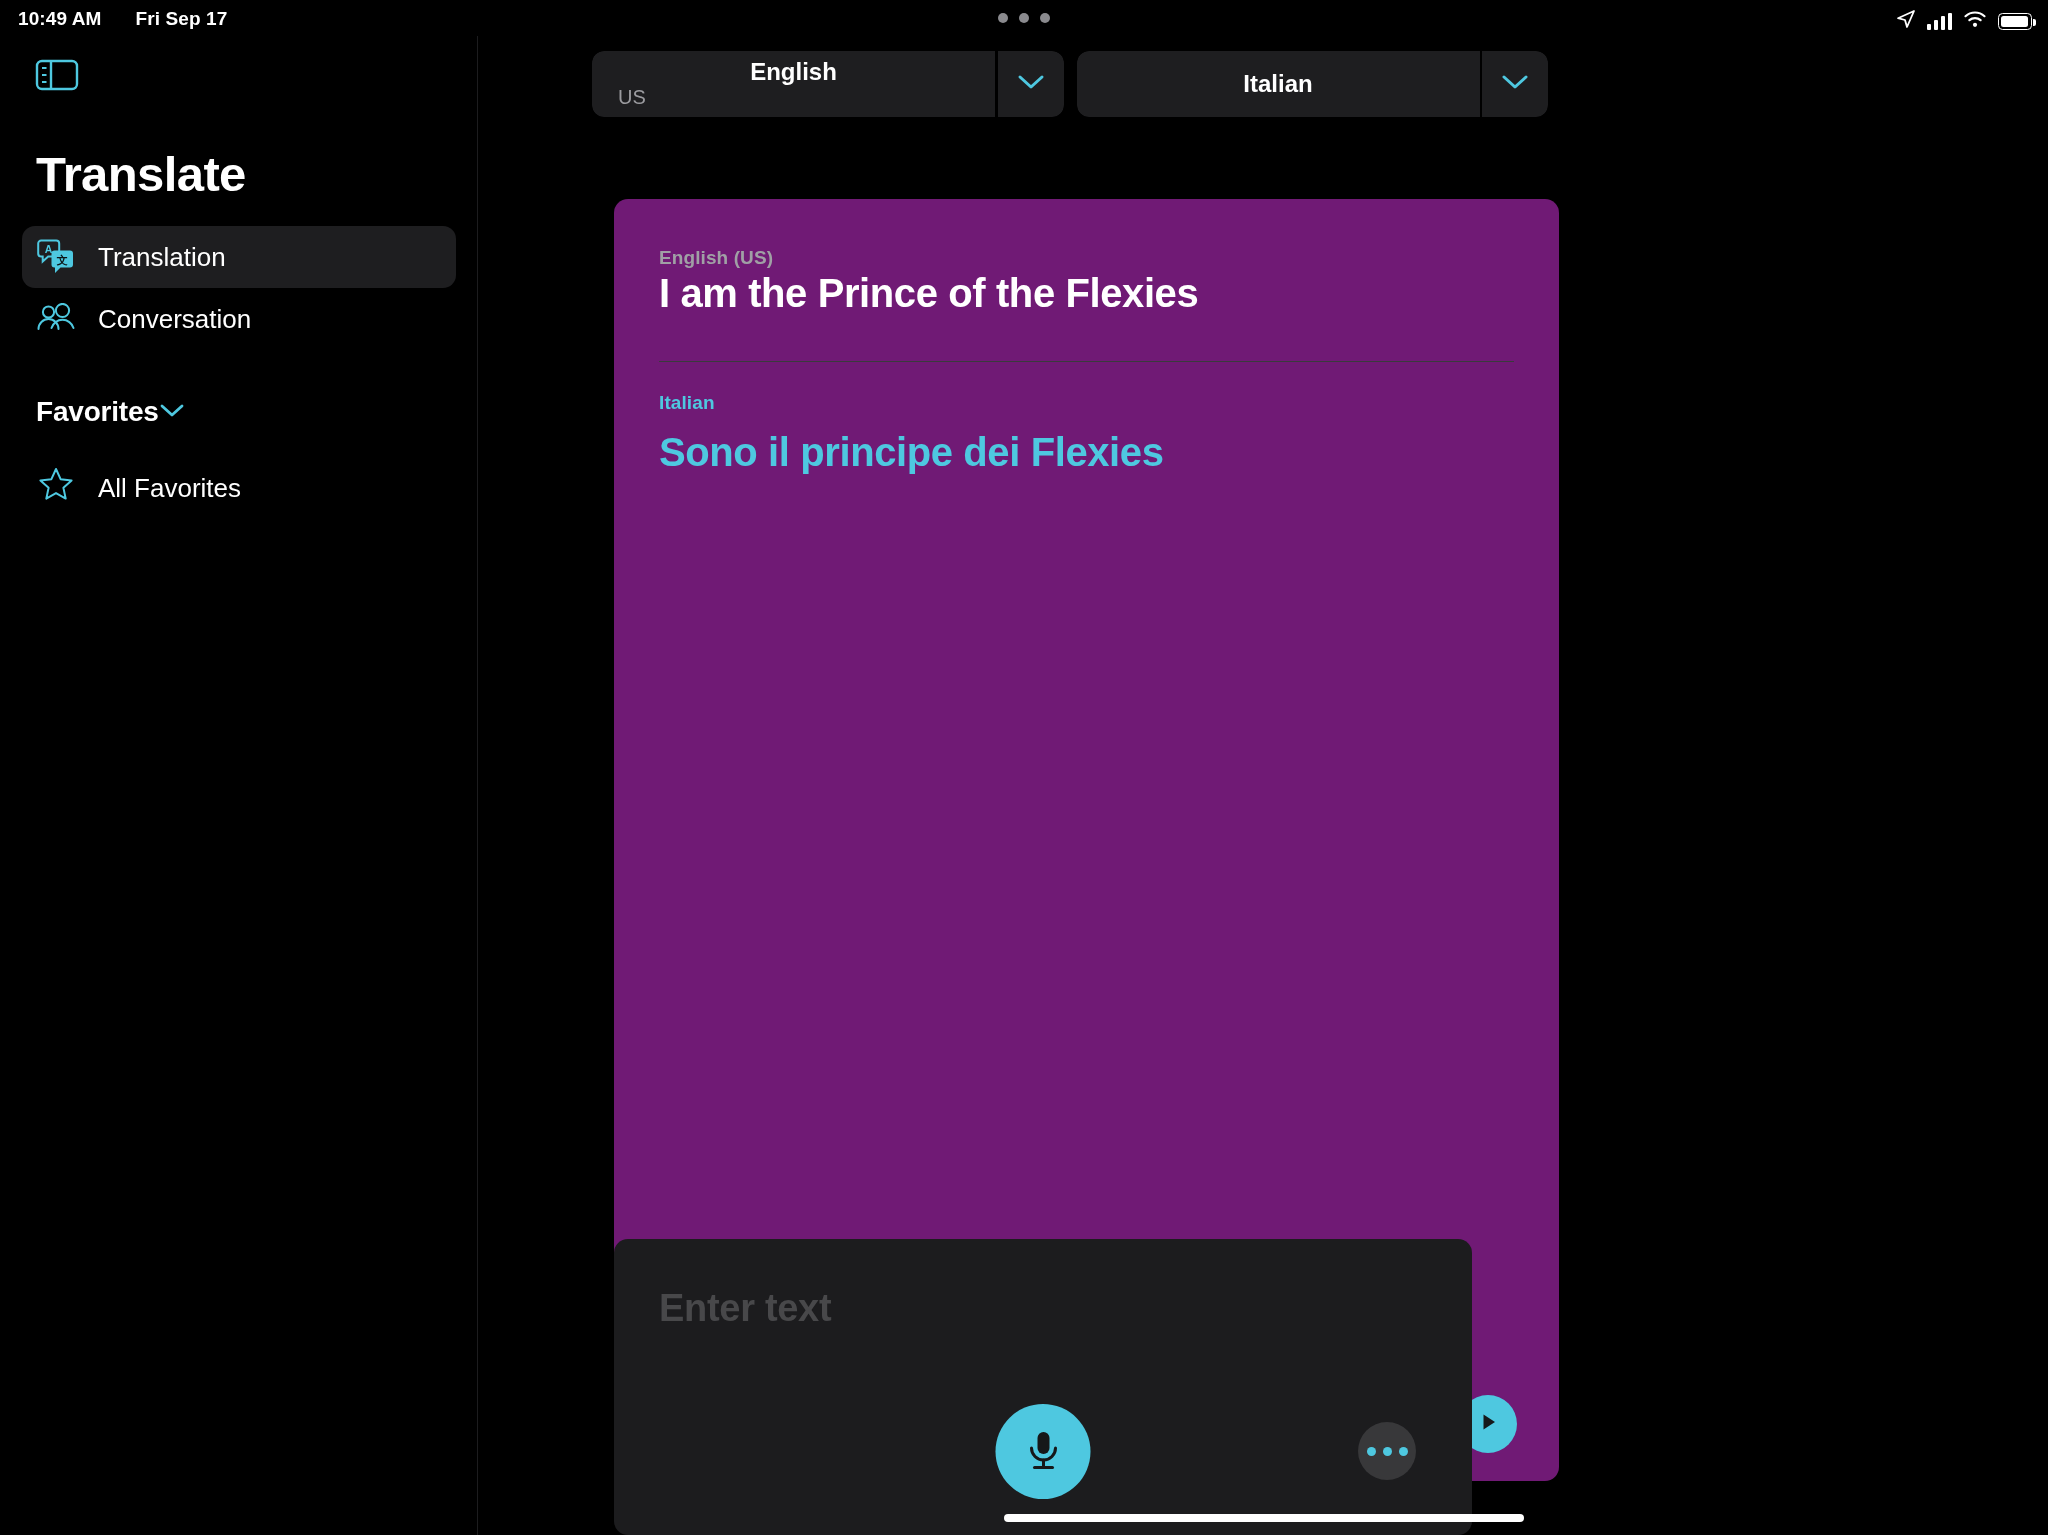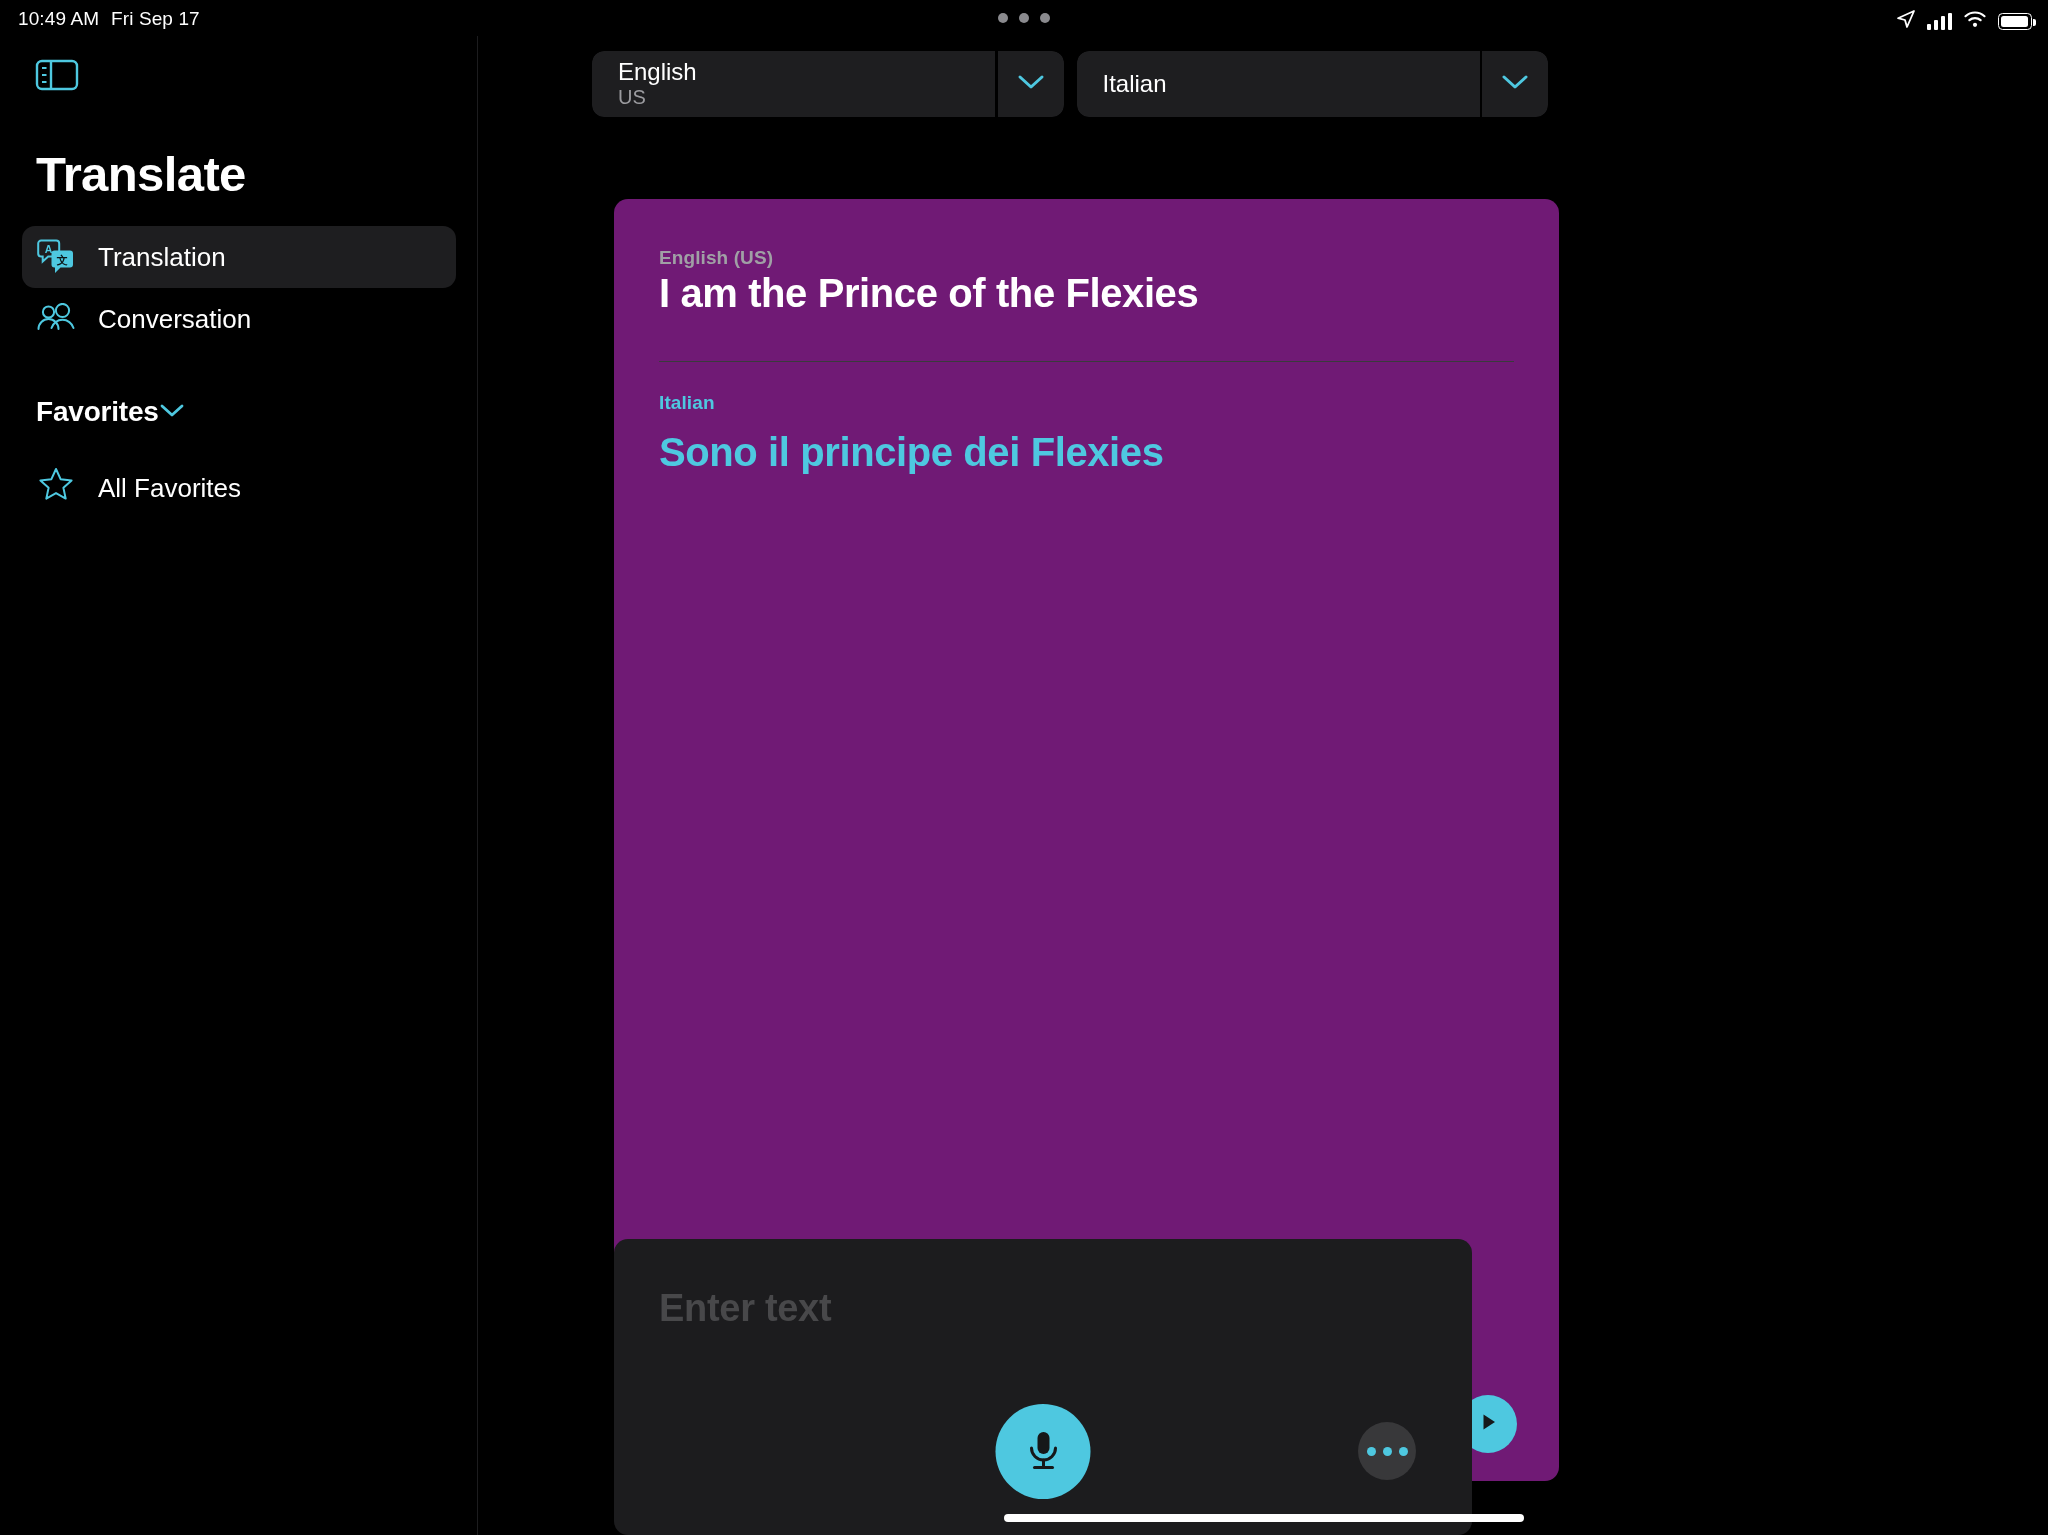--- a/index.html
+++ b/index.html
@@ -11,22 +11,22 @@
   }
   .screen { position:relative; width:2048px; height:1535px; background:#000; }
 
   
   .statusbar {
     position:absolute; top:0; left:0; width:2048px; height:36px;
     display:flex; align-items:center;
   }
   .sb-left {
     position:absolute; left:18px; top:8px;
-    display:flex; align-items:baseline; gap:12px;
-    color:#fff; font-size:19px; font-weight:400; letter-spacing:.1px;
+    display:flex; align-items:baseline; gap:34px;
+    color:#fff; font-size:19px; font-weight:700; letter-spacing:.1px;
   }
   .sb-dots {
     position:absolute; left:50%; top:13px; transform:translateX(-50%);
     display:flex; gap:11px;
   }
   .sb-dots i { width:10px; height:10px; border-radius:50%; background:#8a8a8e; display:block; }
   .sb-right {
     position:absolute; right:16px; top:9px;
     display:flex; align-items:center; gap:11px;
   }
@@ -90,21 +90,21 @@
   }
   .lang-pill {
     display:flex; align-items:stretch; height:66px;
     border-radius:12px; overflow:hidden; gap:2.5px;
   }
   .lang-main {
     background:#1e1e20; display:flex; flex-direction:column;
     justify-content:center; padding:0 26px;
     border-radius:12px 0 0 12px; cursor:pointer;
   }
-  .lang-main .name { color:#fff; font-size:24px; font-weight:400; line-height:1.12; }
+  .lang-main .name { color:#fff; font-size:24px; font-weight:700; line-height:1.12;text-align:center; }
   .lang-main .sub { color:#9b9b9f; font-size:20px; font-weight:400; line-height:1.15; }
   .lang-main.single { justify-content:center; }
   .lang-chev {
     background:#1e1e20; width:66px; display:flex; align-items:center; justify-content:center;
     border-radius:0 12px 12px 0; cursor:pointer;
   }
   .pill-en .lang-main { width:403px; }
   .pill-it .lang-main { width:403px; }
 
   .card {

